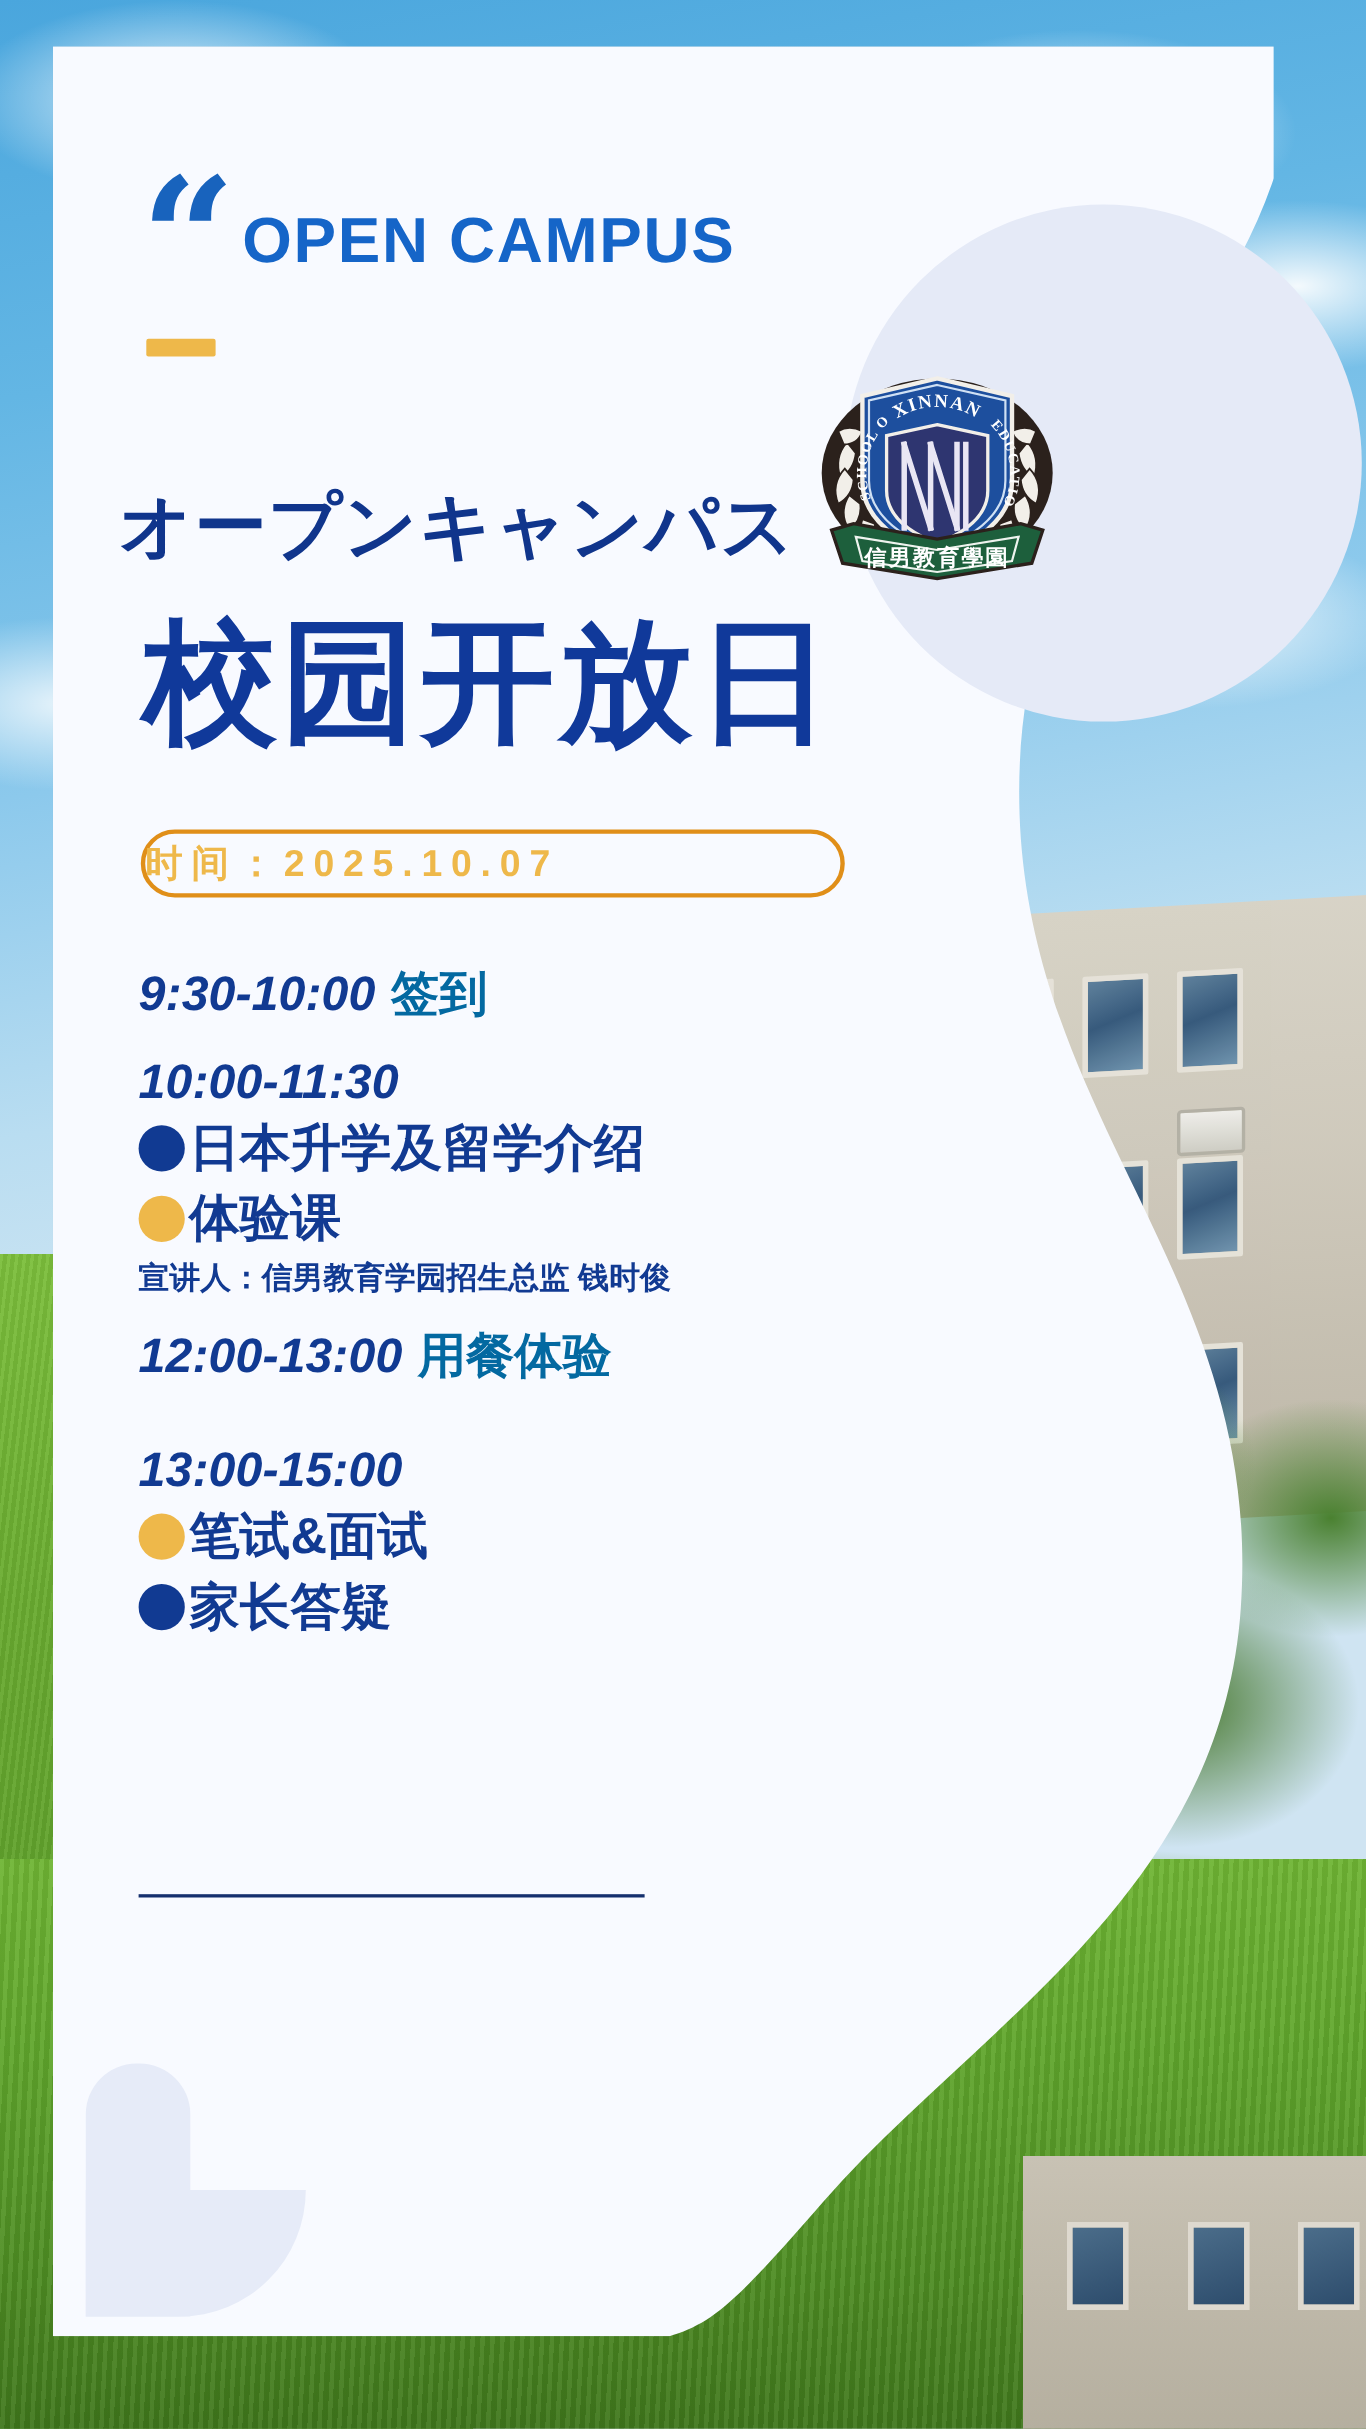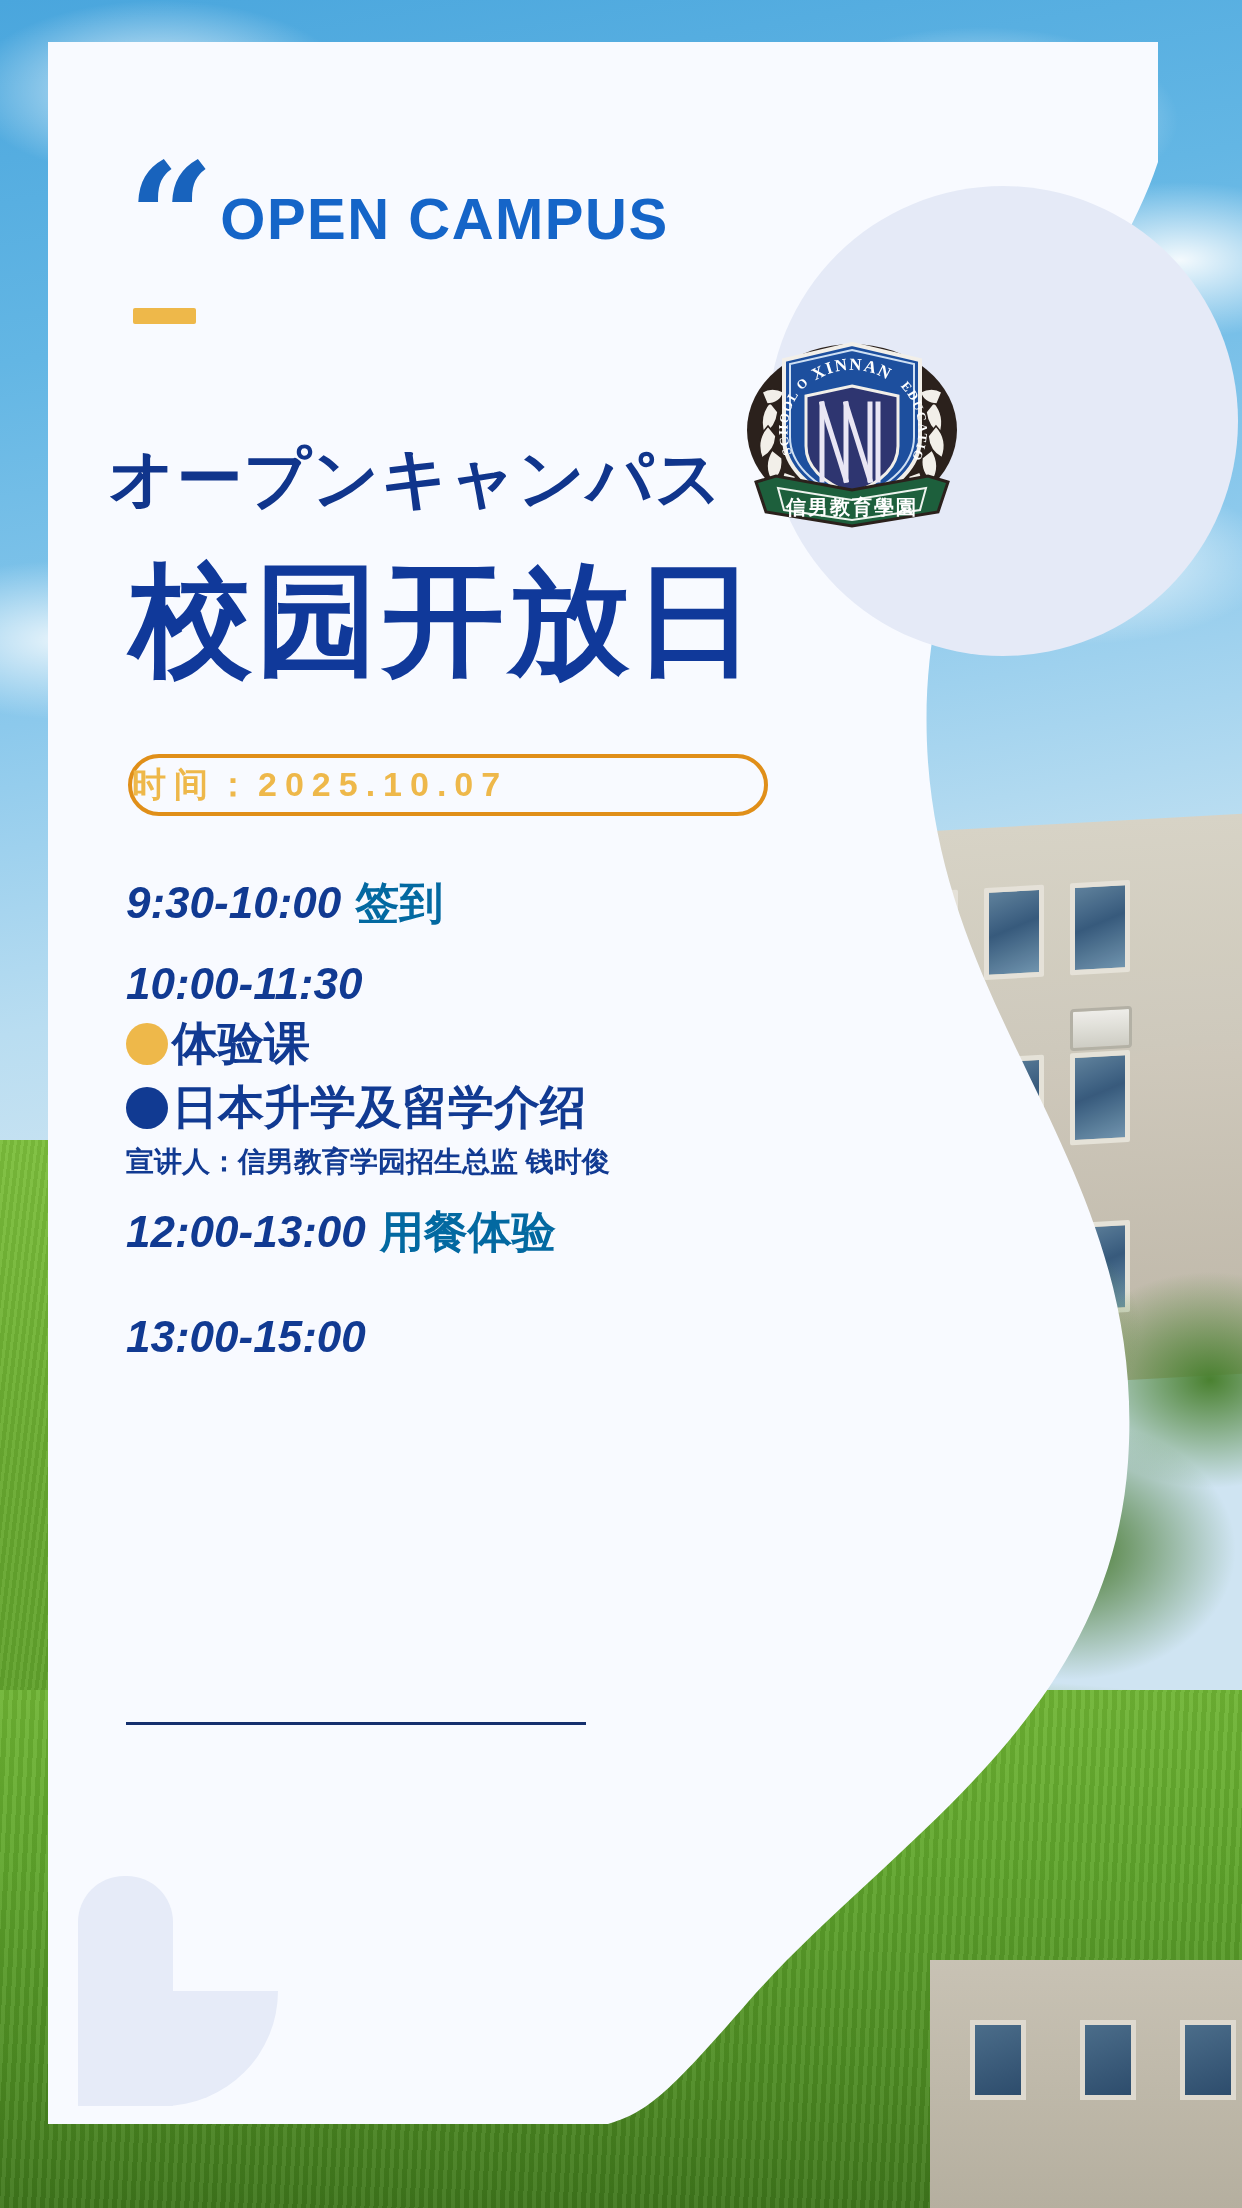--- a/index.html
+++ b/index.html
@@ -298,42 +298,52 @@
         <span class="t-label">签到</span>
       </div>
     </div>
 
     <div class="slot" style="margin-bottom:22px;">
       <div class="slot-line">
         <span class="t-time">10:00-11:30</span>
       </div>
       <div class="bullets">
         <div class="b-row">
+          <span class="dot navy"></span>
+          <span class="b-text">日本升学及留学介绍</span>
+        </div>
+        <div class="b-row">
           <span class="dot yellow"></span>
           <span class="b-text">体验课</span>
-        </div>
-        <div class="b-row">
-          <span class="dot navy"></span>
-          <span class="b-text">日本升学及留学介绍</span>
         </div>
       </div>
       <div class="speaker">宣讲人：信男教育学园招生总监 钱时俊</div>
     </div>
 
 
     <div class="slot" style="margin-top:20px;">
       <div class="slot-line">
         <span class="t-time">12:00-13:00</span>
         <span class="t-label">用餐体验</span>
       </div>
     </div>
 
     <div class="slot" style="margin-top:50px;">
       <div class="slot-line">
         <span class="t-time">13:00-15:00</span>
       </div>
+      <div class="bullets">
+        <div class="b-row">
+          <span class="dot yellow"></span>
+          <span class="b-text">笔试&amp;面试</span>
+        </div>
+        <div class="b-row">
+          <span class="dot navy"></span>
+          <span class="b-text">家长答疑</span>
+        </div>
+      </div>
     </div>
 
   </div>
 
   <div id="divider"></div>
 
 </div>
 
 </body></html>

